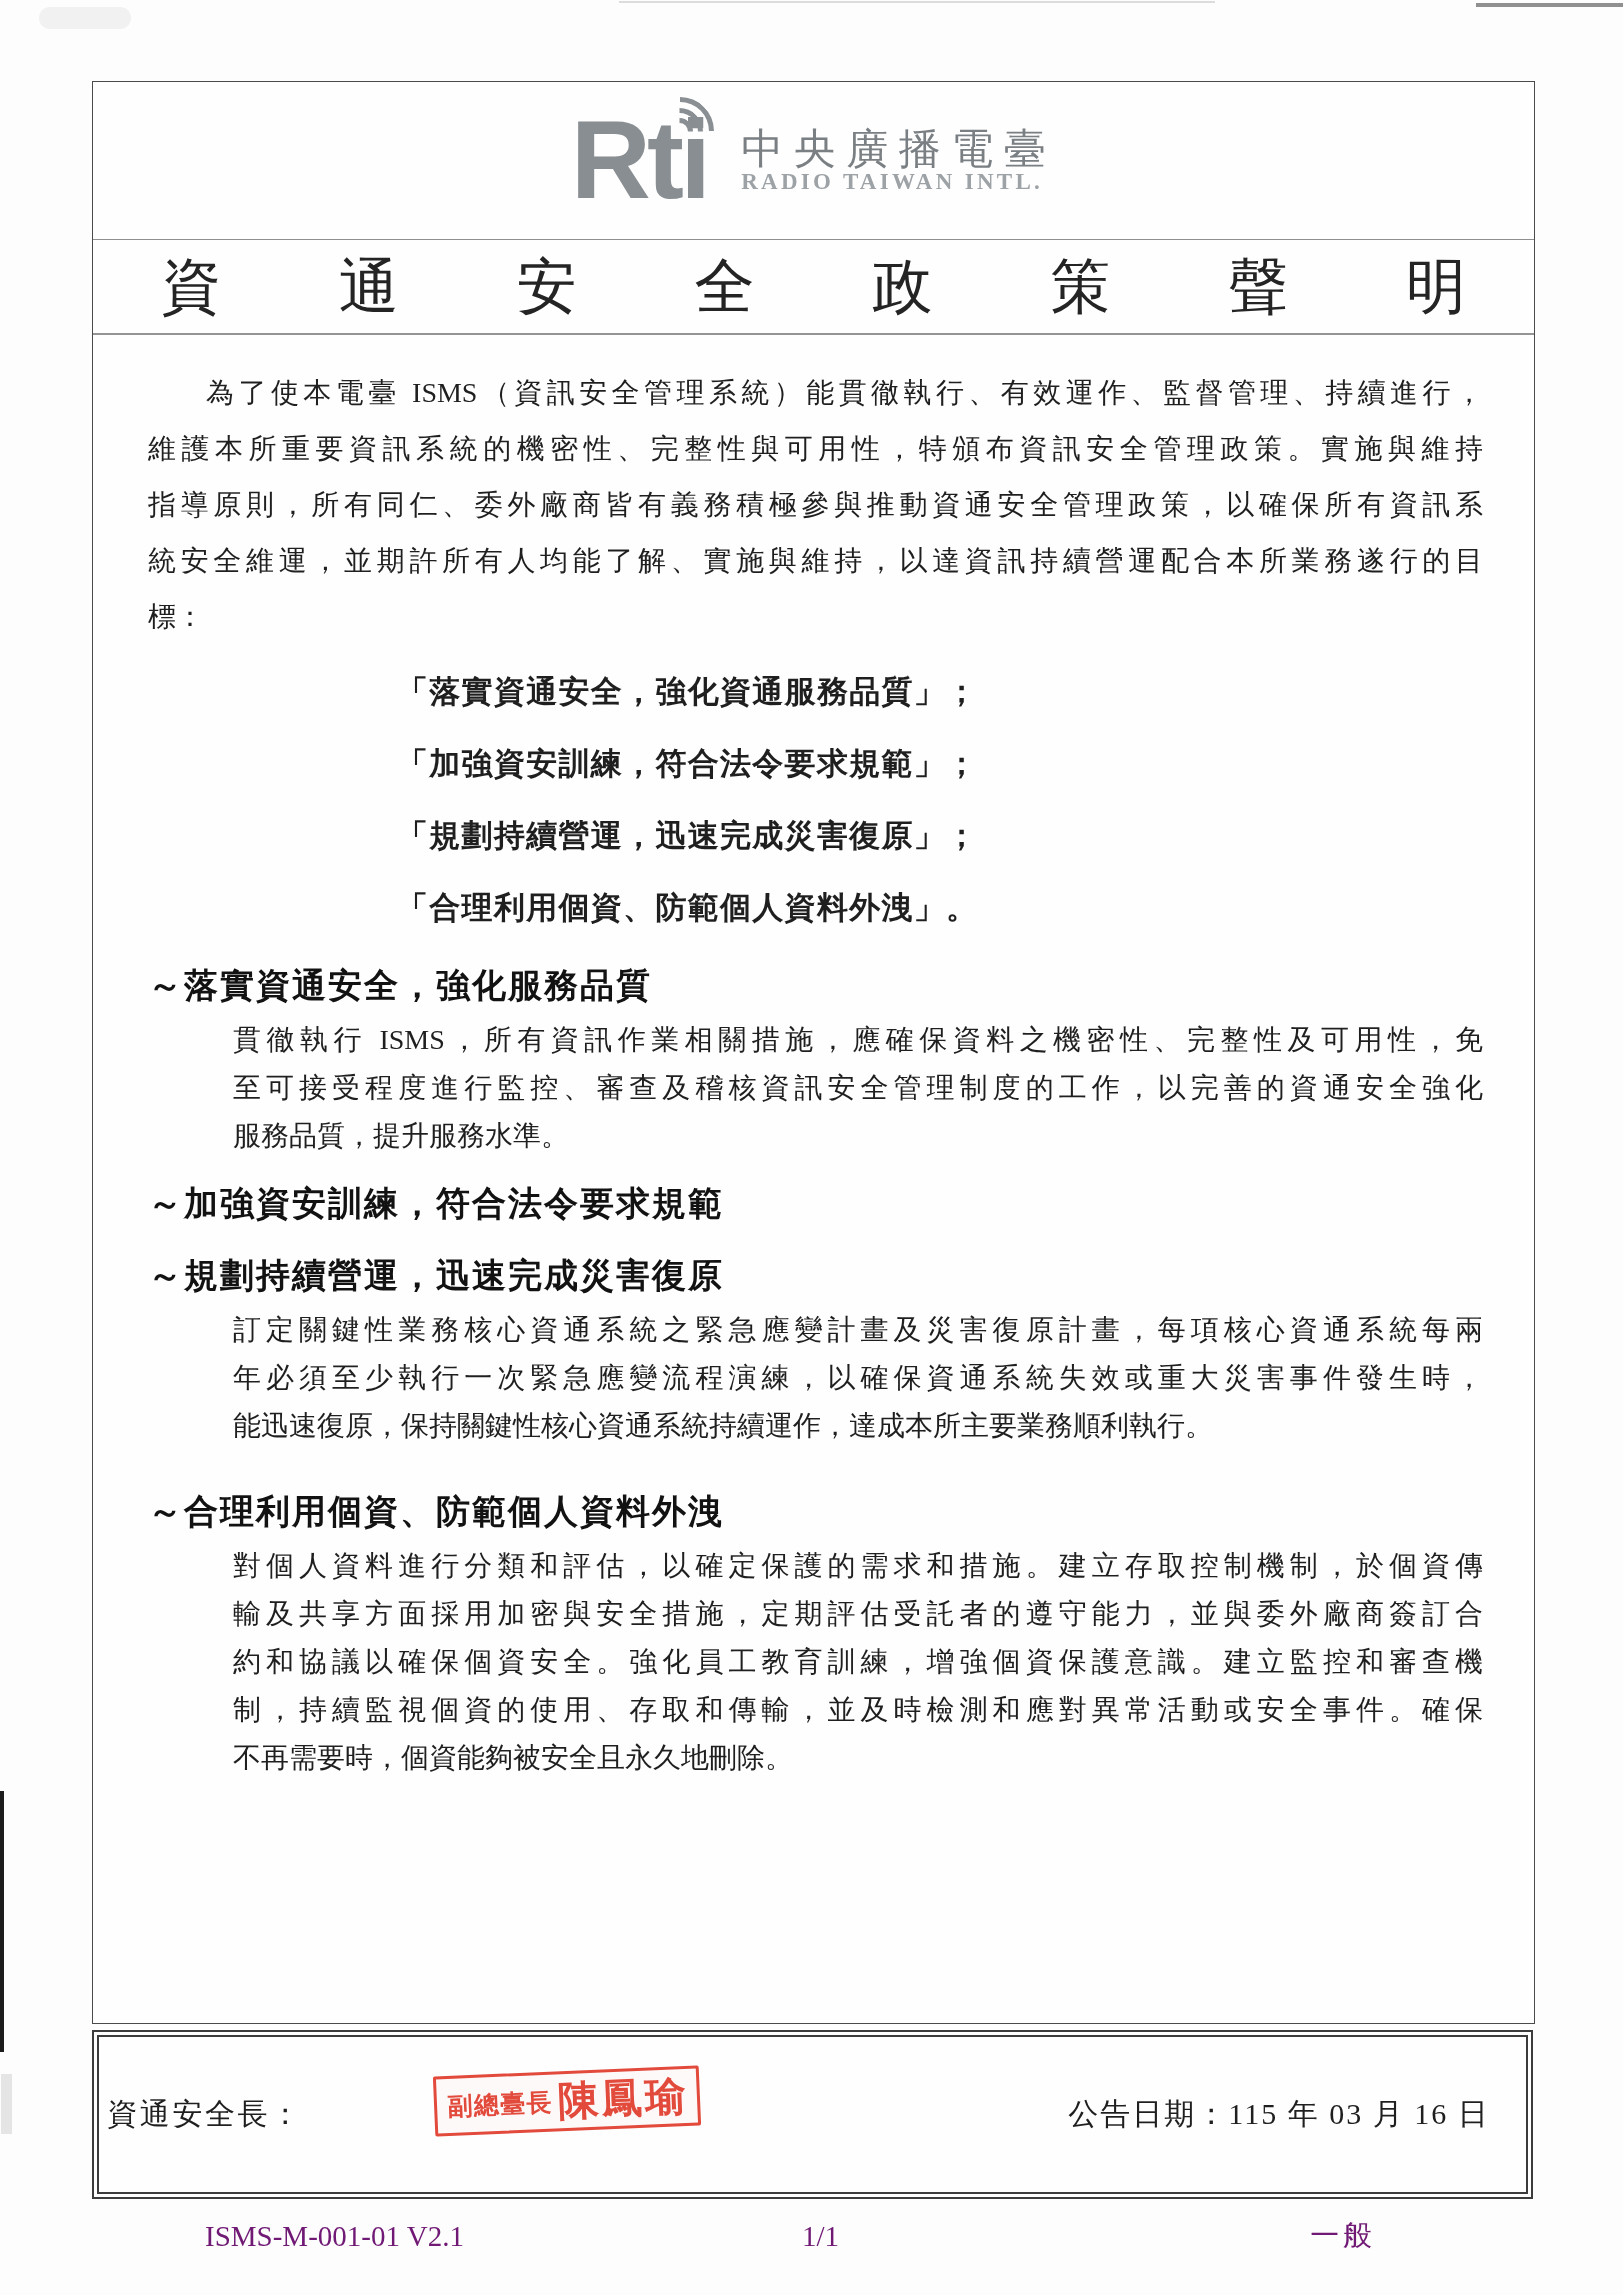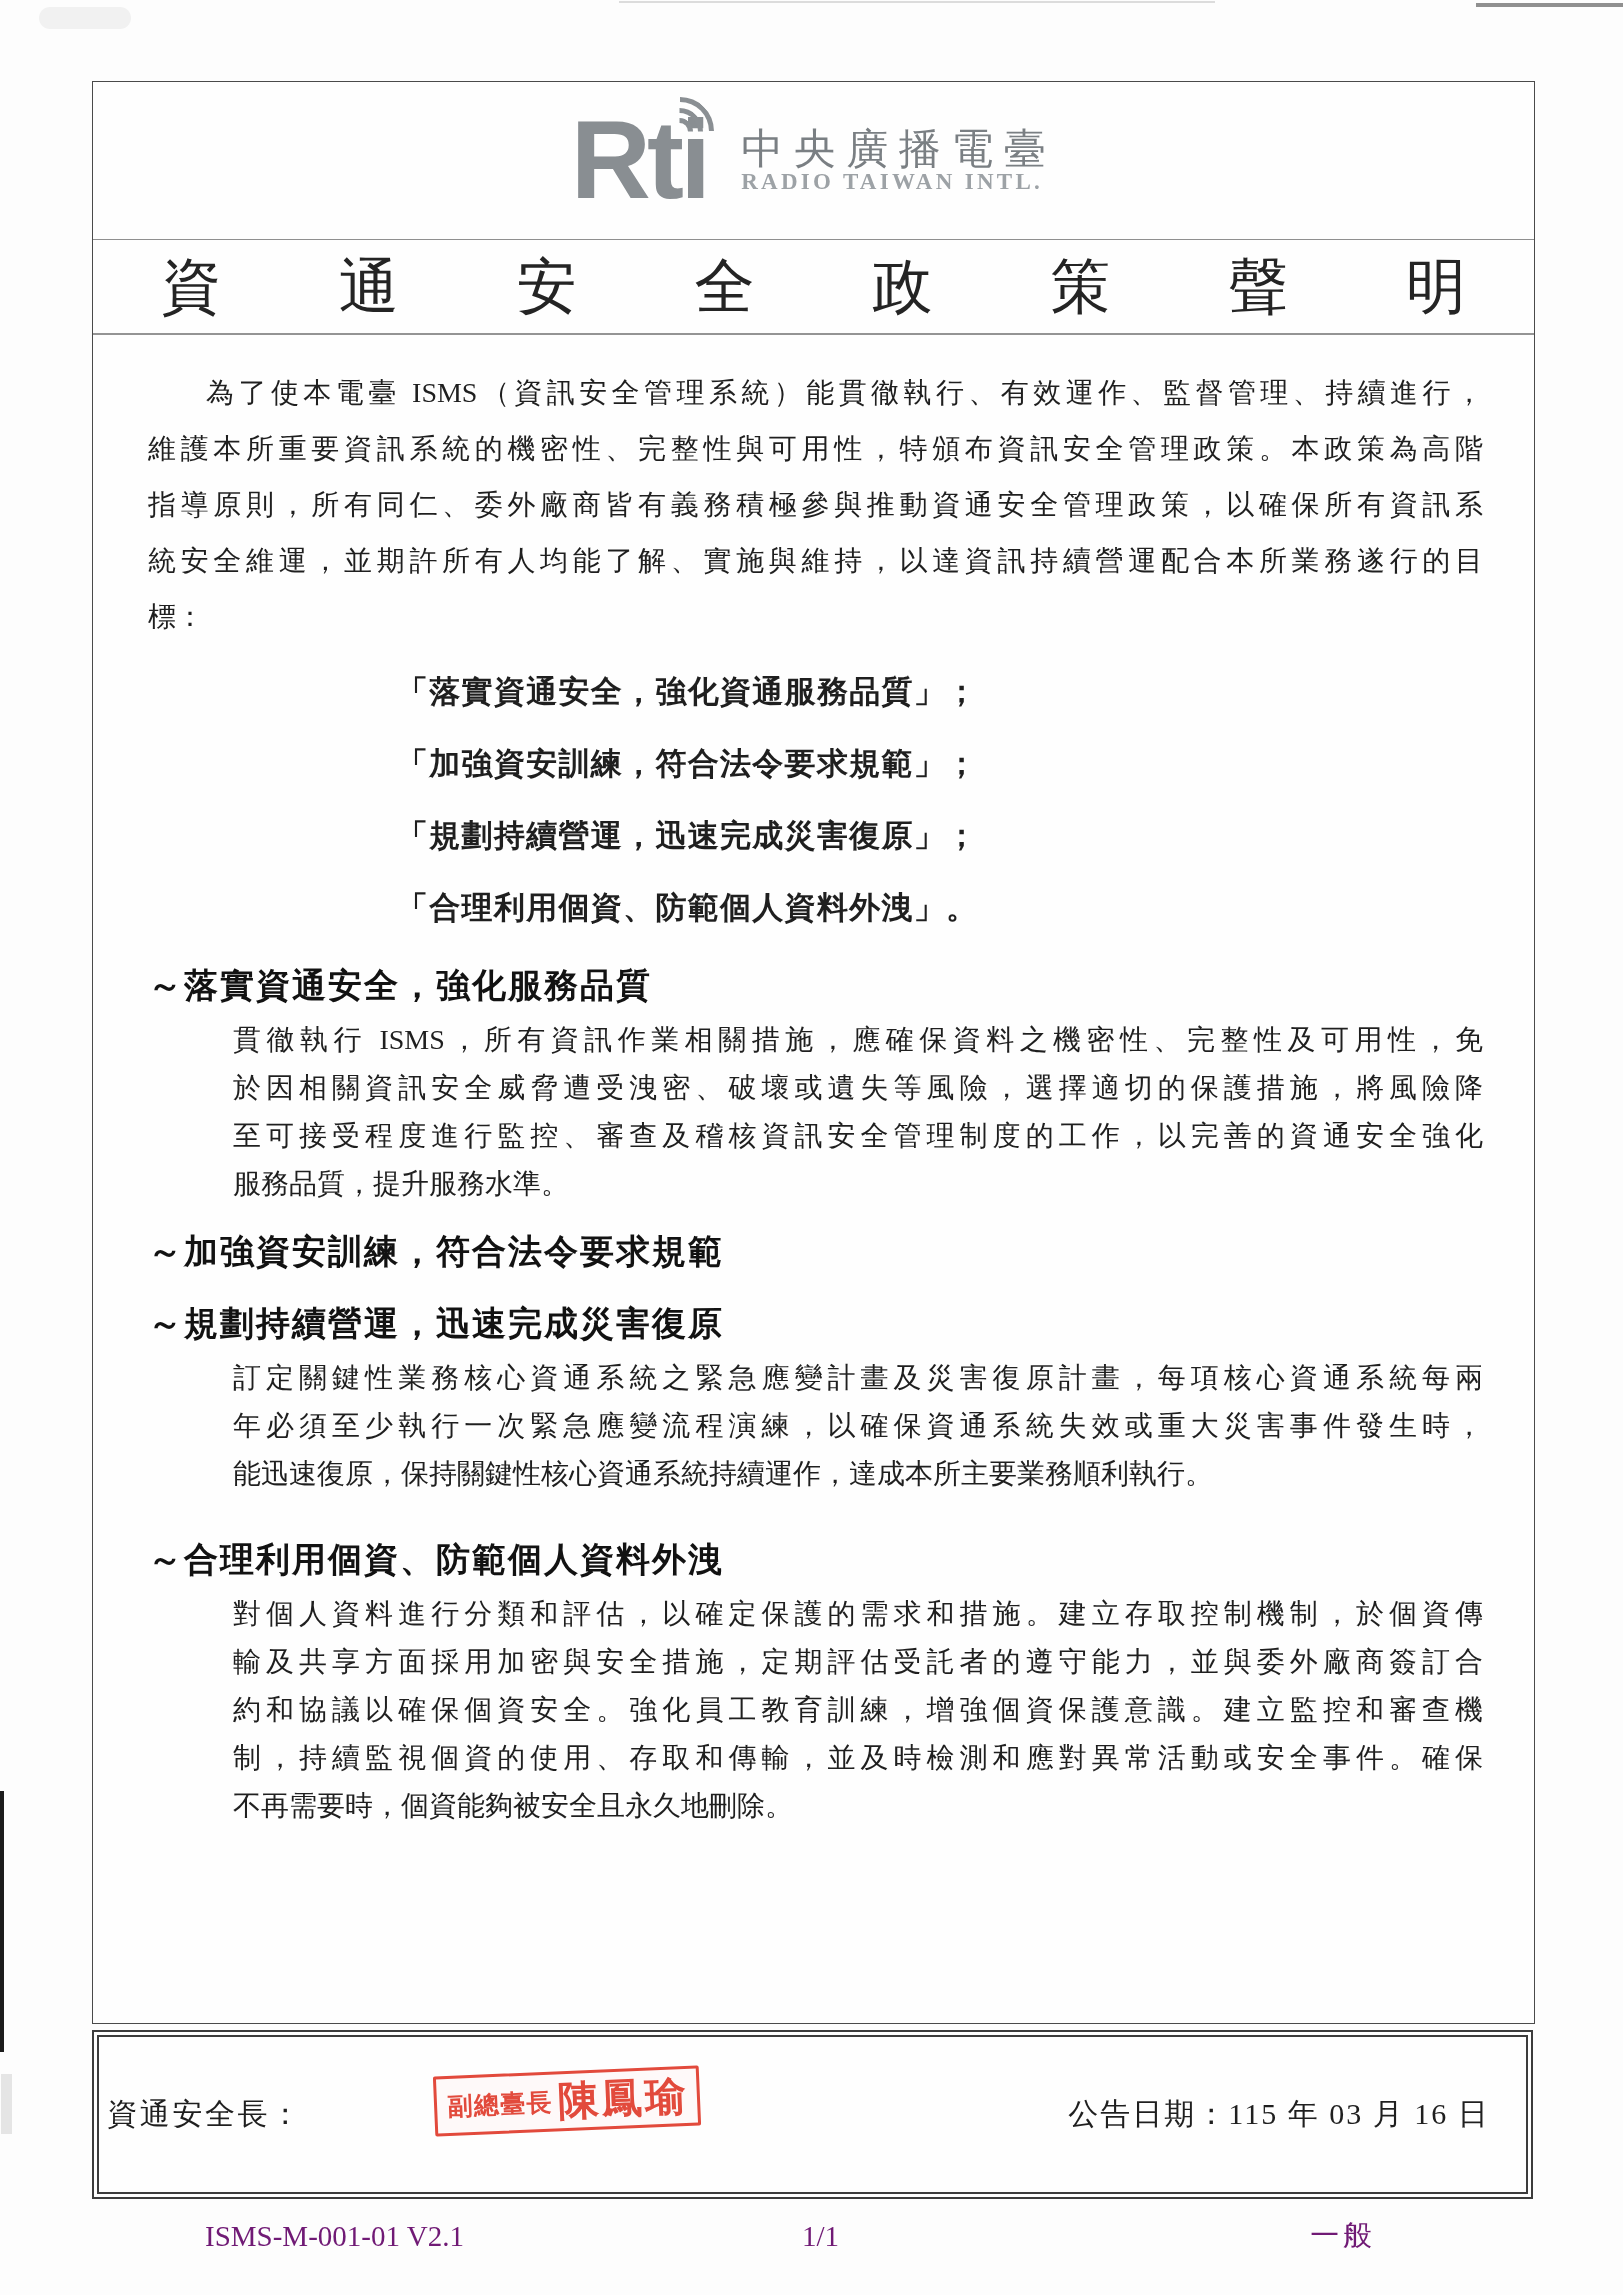--- a/index.html
+++ b/index.html
@@ -135,38 +135,37 @@
       <span>策</span>
       <span>聲</span>
       <span>明</span>
     </div>
   </div>
 
   <div class="body-section">
 
     <div class="intro">
       <div class="line just indent">為了使本電臺 ISMS（資訊安全管理系統）能貫徹執行、有效運作、監督管理、持續進行，</div>
-      <div class="line just">維護本所重要資訊系統的機密性、完整性與可用性，特頒布資訊安全管理政策。本政策為高階</div>
+      <div class="line just">維護本所重要資訊系統的機密性、完整性與可用性，特頒布資訊安全管理政策。實施與維持</div>
       <div class="line just">指導原則，所有同仁、委外廠商皆有義務積極參與推動資通安全管理政策，以確保所有資訊系</div>
       <div class="line just">統安全維運，並期許所有人均能了解、實施與維持，以達資訊持續營運配合本所業務遂行的目</div>
       <div class="line">標：</div>
     </div>
 
     <div class="slogans">
       <div class="line">「落實資通安全，強化資通服務品質」；</div>
       <div class="line">「加強資安訓練，符合法令要求規範」；</div>
       <div class="line">「規劃持續營運，迅速完成災害復原」；</div>
       <div class="line">「合理利用個資、防範個人資料外洩」。</div>
     </div>
 
     <div>
       <div class="sec-heading mt1">～落實資通安全，強化服務品質</div>
       <div class="sec-body">
         <div class="line just">貫徹執行 ISMS，所有資訊作業相關措施，應確保資料之機密性、完整性及可用性，免</div>
-        <div class="line just">於因相關資訊安全威脅遭受洩密、破壞或遺失等風險，選擇適切的保護措施，將風險降</div>
         <div class="line just">至可接受程度進行監控、審查及稽核資訊安全管理制度的工作，以完善的資通安全強化</div>
         <div class="line">服務品質，提升服務水準。</div>
       </div>
     </div>
 
     <div>
       <div class="sec-heading mt2">～加強資安訓練，符合法令要求規範</div>
     </div>
 
     <div>

